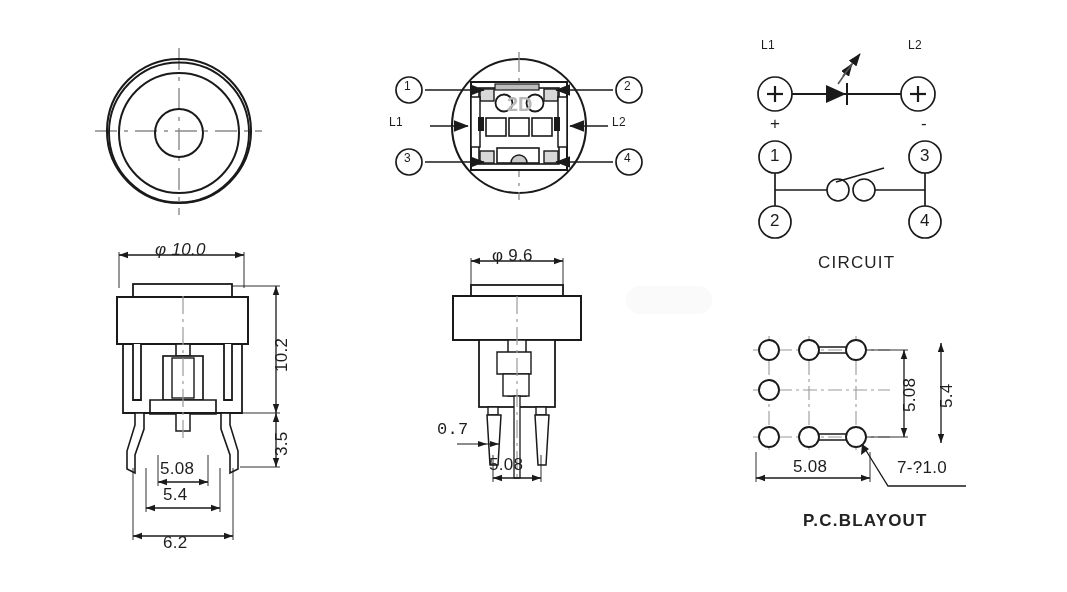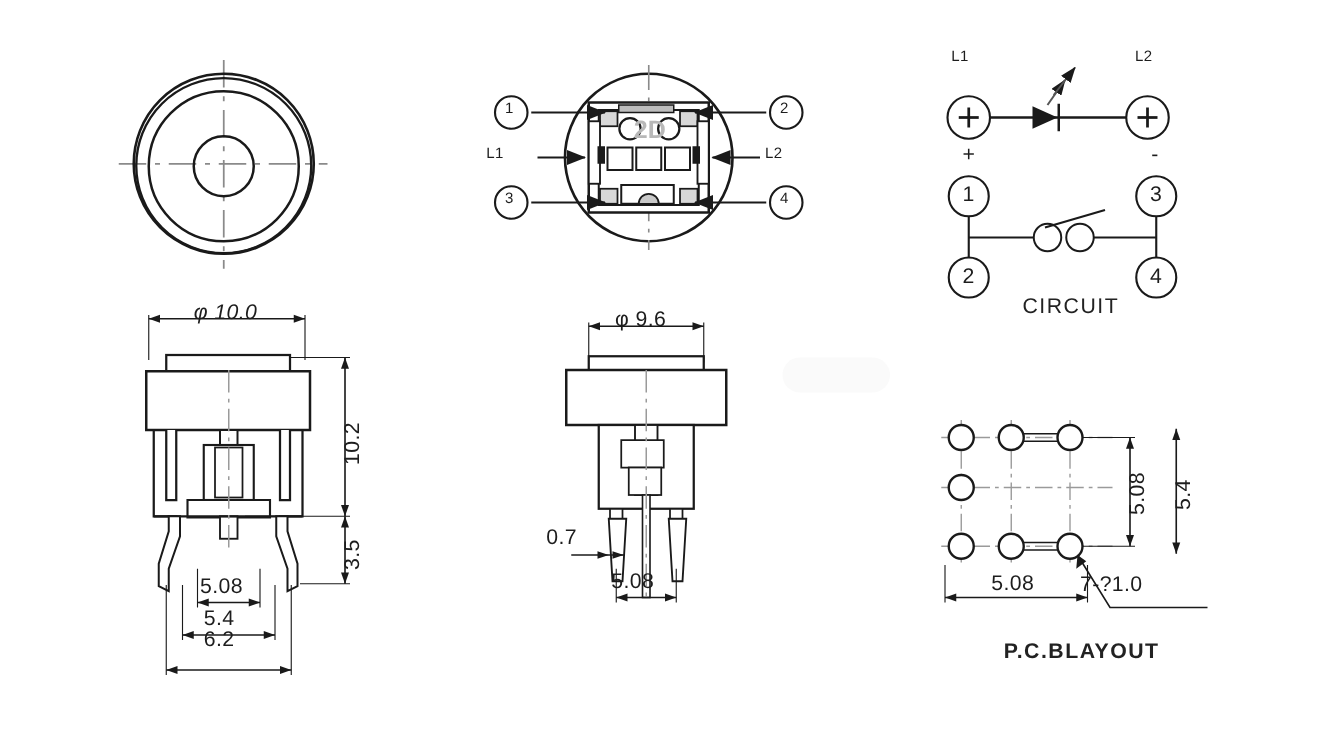--- a/index.html
+++ b/index.html
@@ -269,35 +269,35 @@
   <div class="lbl big" style="left:624px;top:151px;">4</div>
   <div class="lbl big" style="left:389px;top:115px;">L1</div>
   <div class="lbl big" style="left:612px;top:115px;">L2</div>
   <div style="position:absolute;left:507px;top:93px;font-size:20px;color:#b8b8b8;font-weight:bold;text-align:right;">2D</div>
 
   <div class="lbl" style="left:155px;top:240px;font-style:italic;">φ 10.0</div>
   <div class="lbl vert" style="left:272px;top:372px;">10.2</div>
   <div class="lbl vert" style="left:272px;top:456px;">3.5</div>
   <div class="lbl" style="left:160px;top:459px;">5.08</div>
   <div class="lbl" style="left:163px;top:485px;">5.4</div>
-  <div class="lbl" style="left:163px;top:502px;">6.2</div>
+  <div class="lbl" style="left:163px;top:533px;">6.2</div>
 
   <div class="lbl" style="left:492px;top:246px;">φ 9.6</div>
-  <div class="lbl" style="left:437px;top:420px;">0.7</div>
+  <div class="lbl" style="left:437px;top:420px;font-family:Liberation Mono, monospace;">0.7</div>
   <div class="lbl" style="left:489px;top:455px;">5.08</div>
 
   <div class="lbl big" style="left:761px;top:38px;">L1</div>
   <div class="lbl big" style="left:908px;top:38px;">L2</div>
   <div class="lbl" style="left:770px;top:114px;">+</div>
   <div class="lbl" style="left:921px;top:114px;">-</div>
   <div class="lbl" style="left:770px;top:146px;">1</div>
   <div class="lbl" style="left:770px;top:211px;">2</div>
   <div class="lbl" style="left:920px;top:146px;">3</div>
   <div class="lbl" style="left:920px;top:211px;">4</div>
-  <div class="cap" style="left:818px;top:235px;">CIRCUIT</div>
+  <div class="cap" style="left:818px;top:253px;">CIRCUIT</div>
 
   <div class="lbl vert" style="left:900px;top:412px;">5.08</div>
   <div class="lbl vert" style="left:937px;top:408px;">5.4</div>
   <div class="lbl" style="left:793px;top:457px;">5.08</div>
-  <div class="lbl" style="left:864px;top:458px;">7-?1.0</div>
+  <div class="lbl" style="left:897px;top:458px;">7-?1.0</div>
   <div class="cap" style="left:803px;top:511px;font-weight:bold;">P.C.BLAYOUT</div>
 
 </div>
 
 </body></html>

